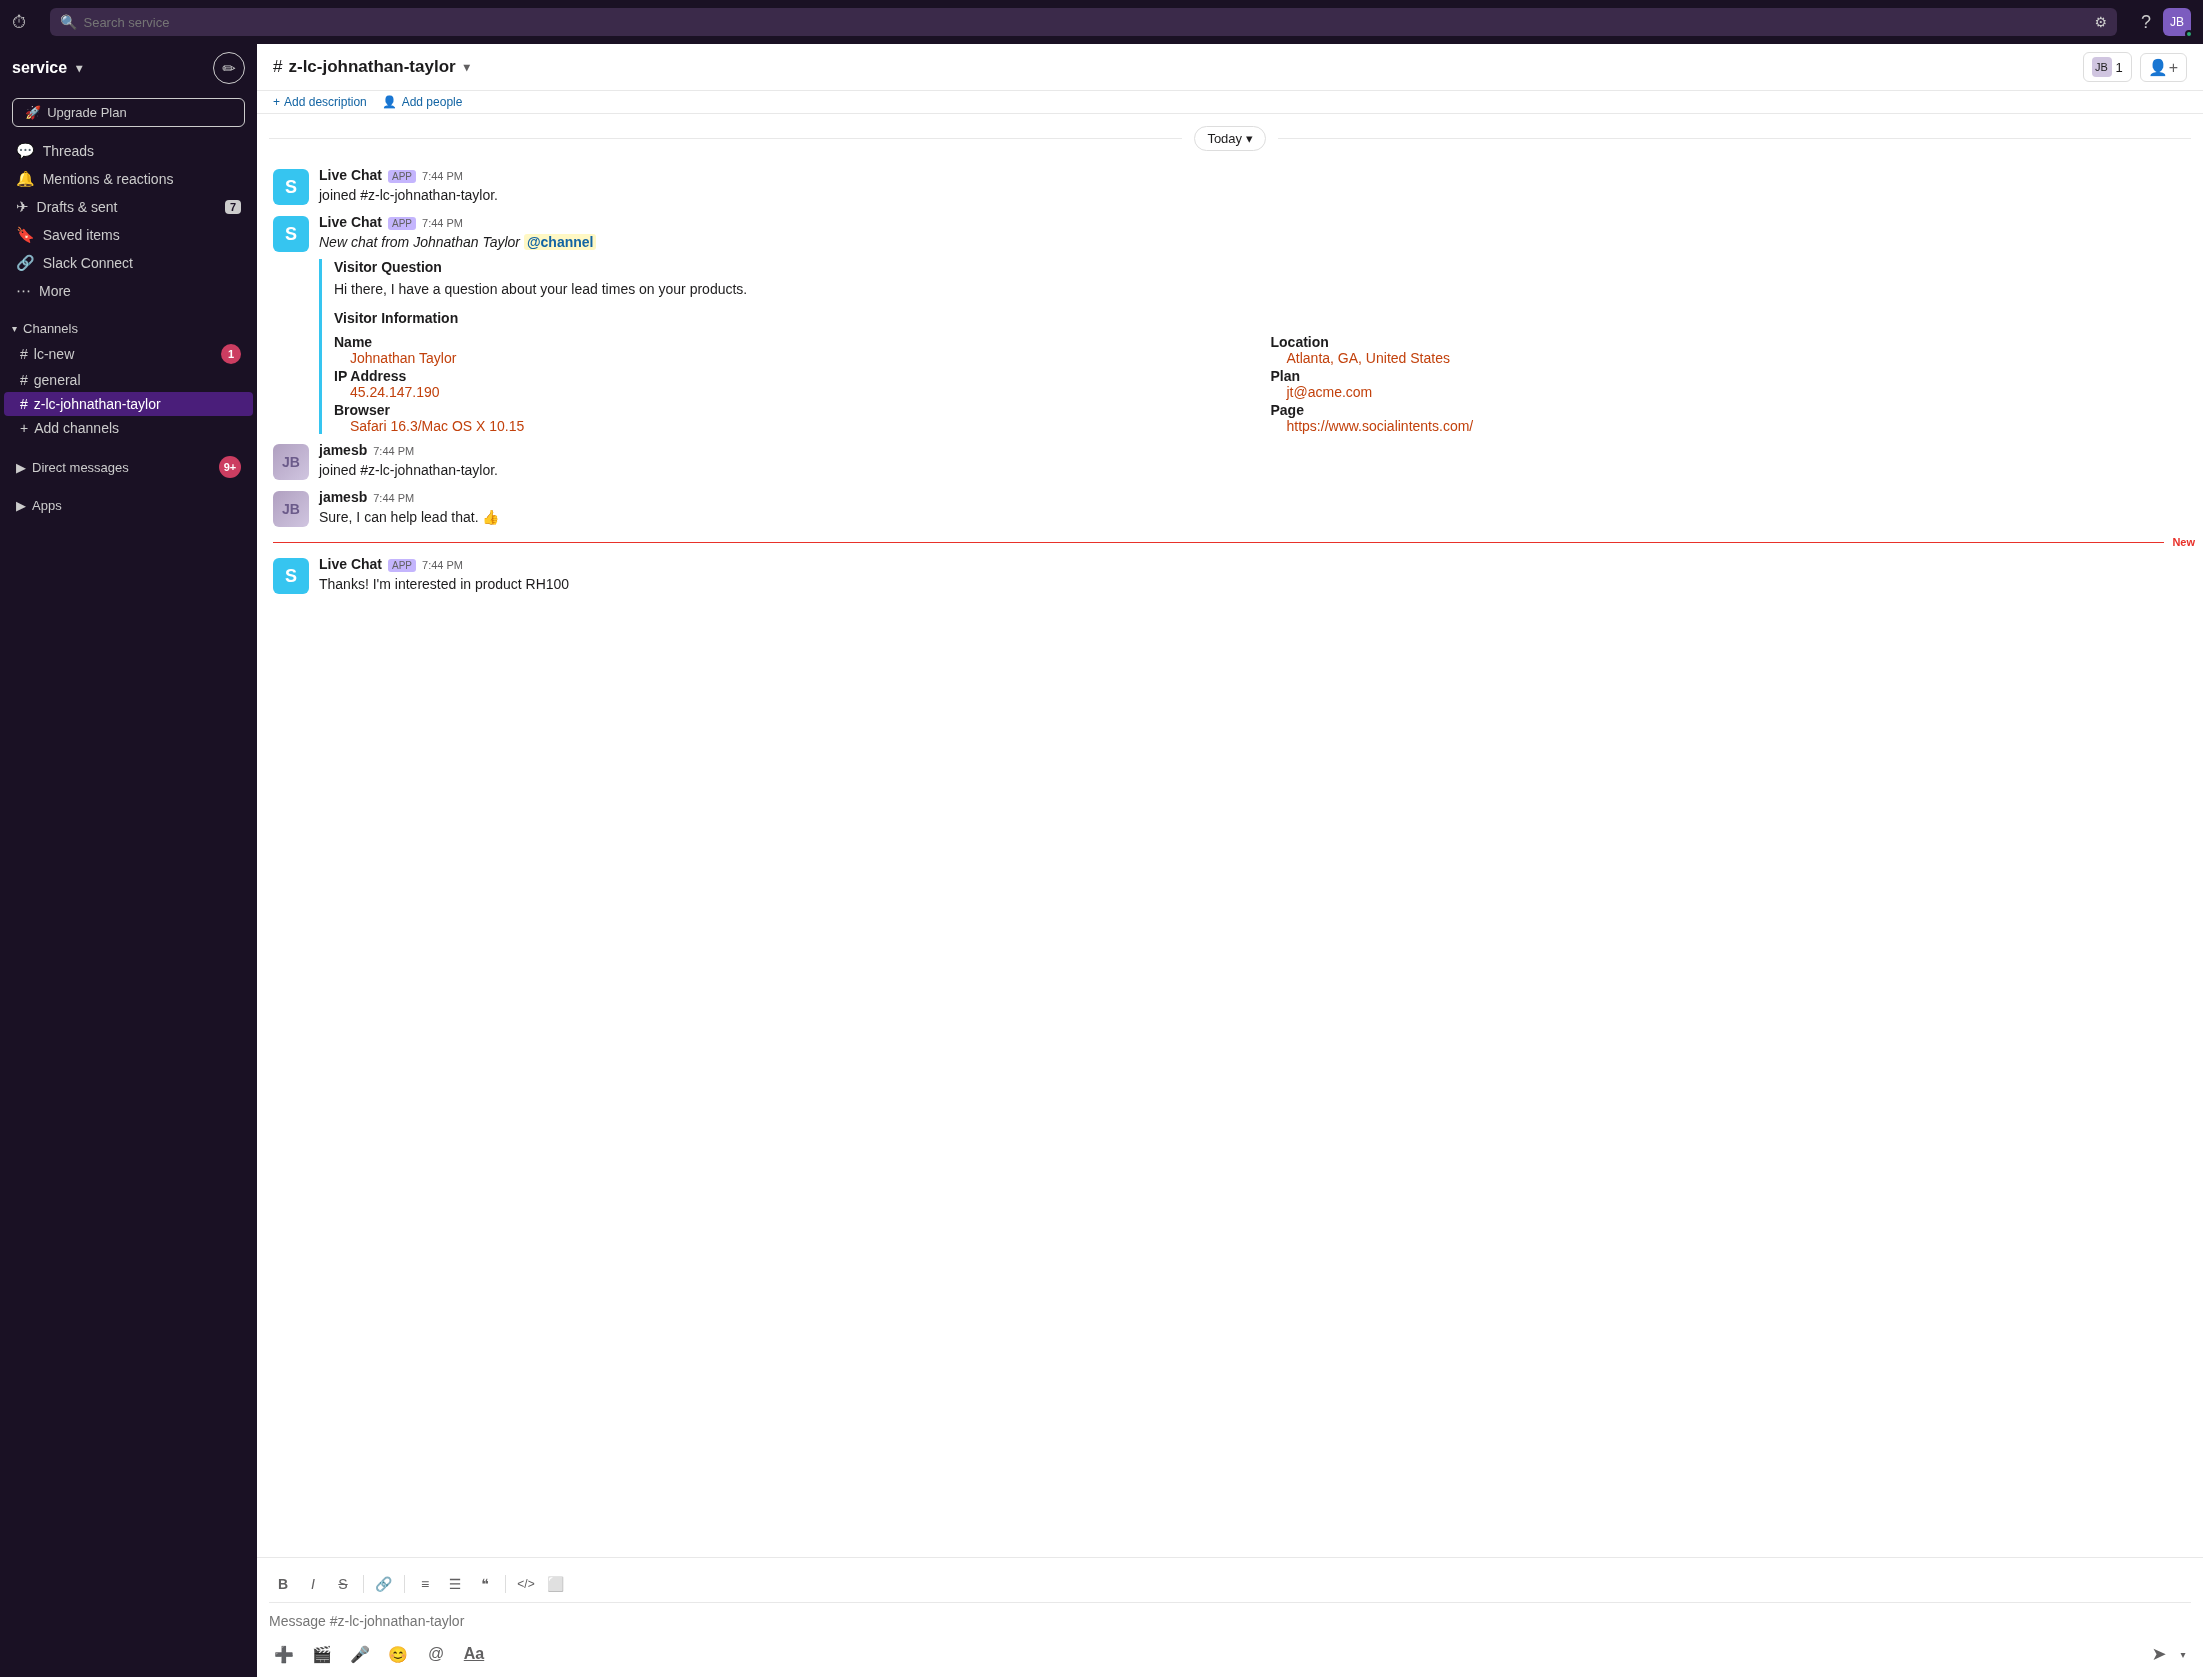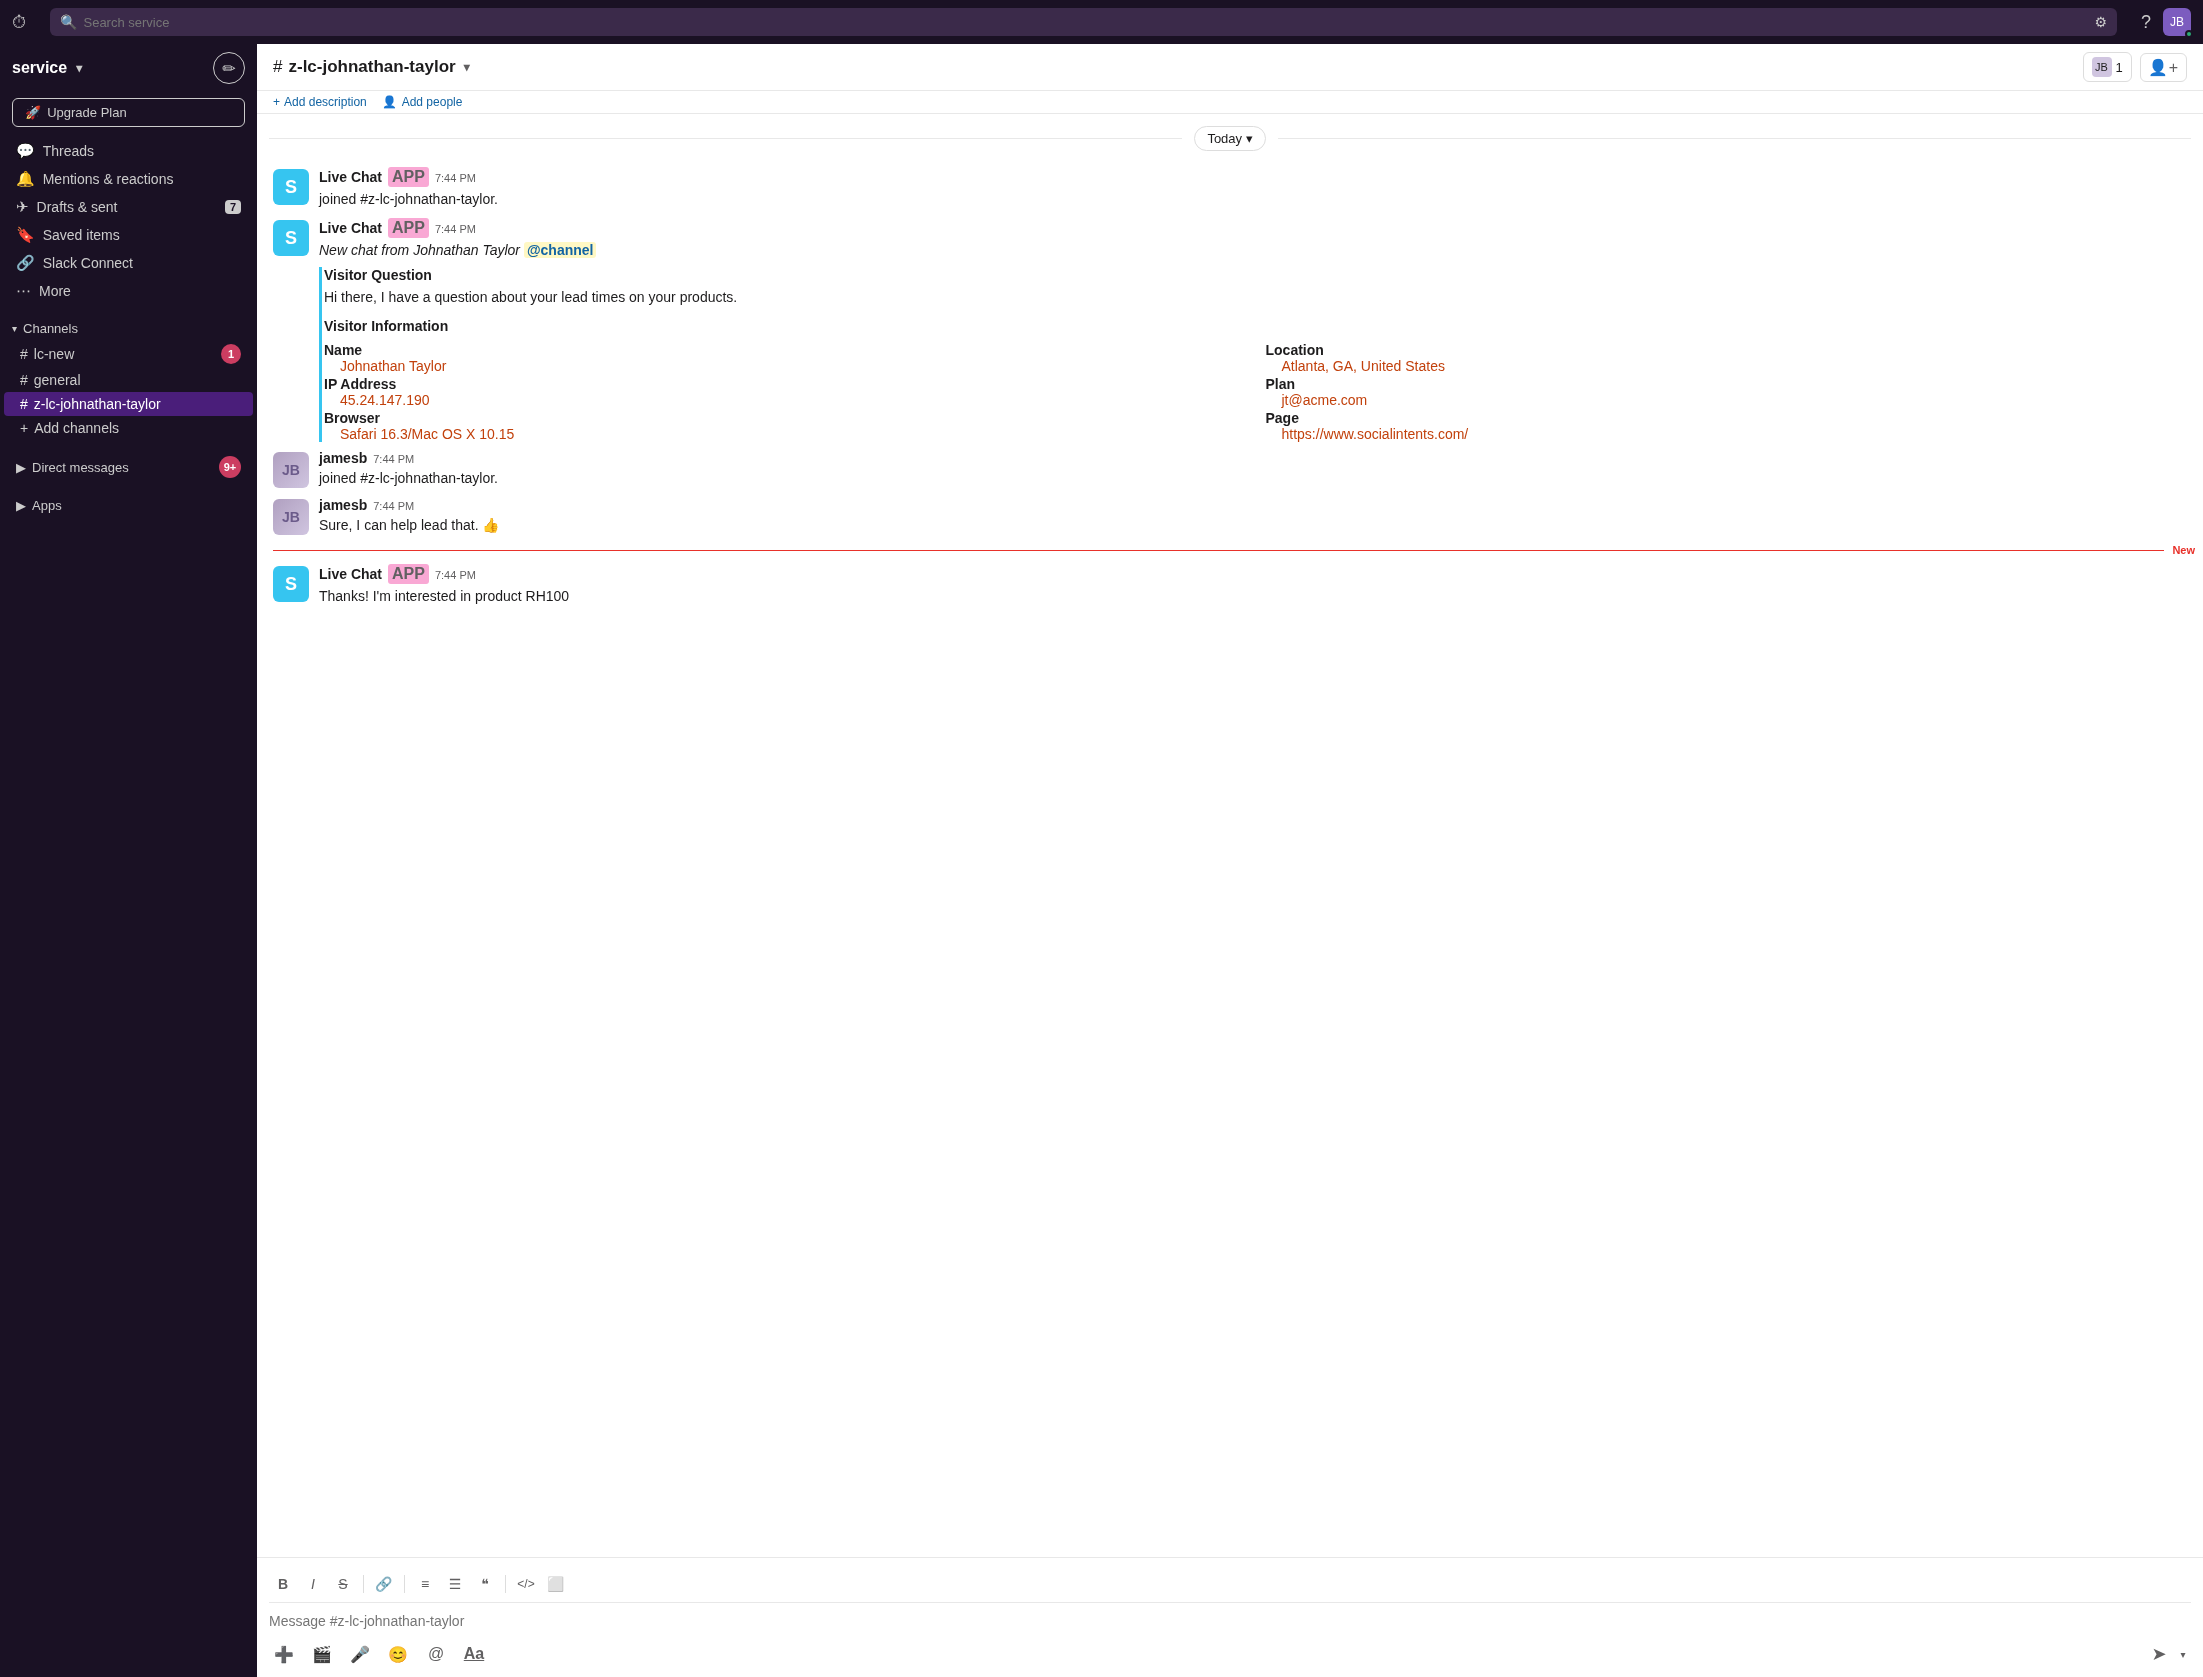--- a/index.html
+++ b/index.html
@@ -334,43 +334,43 @@
       font-size: 18px;
     }
     .avatar-jamesb {
       background: #e0e0e0;
       overflow: hidden;
     }
     .message-content { flex: 1; }
     .message-header { display: flex; align-items: baseline; gap: 6px; margin-bottom: 2px; }
     .message-author { font-weight: 700; font-size: 14px; color: #1d1c1d; }
     .message-app-badge {
-      background: #f9a8d4;
+      background: #c4b5fd;
       color: #616061;
-      font-size: 16px;
-      font-weight: 700;
+      font-size: 10px;
+      font-weight: 400;
       padding: 1px 4px;
       border-radius: 3px;
       text-transform: uppercase;
     }
     .message-time { font-size: 11px; color: #616061; }
     .message-text { font-size: 14px; color: #1d1c1d; line-height: 1.5; }
     .message-text em { font-style: italic; }
     .mention-channel {
       background: #fff8c4;
       color: #1264a3;
       font-weight: 600;
       padding: 0 3px;
       border-radius: 3px;
     }
 
     
     .visitor-card {
       border-left: 3px solid #36c5f0;
-      padding-left: 2px;
+      padding-left: 12px;
       margin-top: 6px;
     }
     .visitor-section-title { font-weight: 700; font-size: 14px; margin-bottom: 8px; color: #1d1c1d; }
     .visitor-grid { display: grid; grid-template-columns: 1fr 1fr; gap: 2px 20px; }
     .visitor-field-label { font-weight: 700; font-size: 14px; color: #1d1c1d; }
     .visitor-field-value { font-size: 14px; color: #c2410c; margin-left: 16px; }
     .visitor-question { font-weight: 700; font-size: 14px; color: #1d1c1d; margin-bottom: 4px; }
 
     
     .new-divider {

